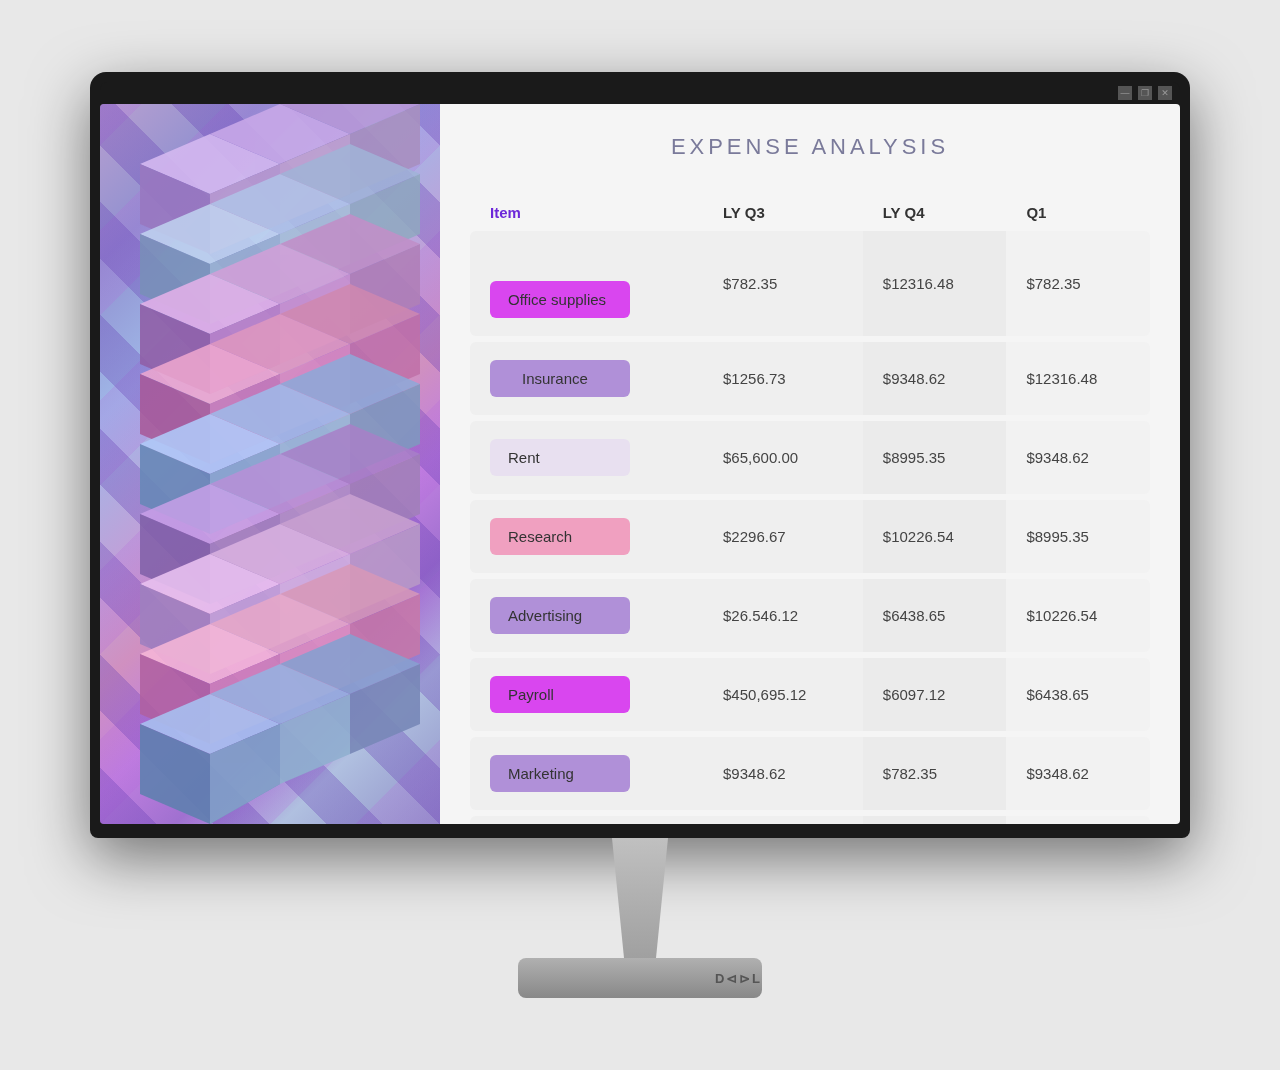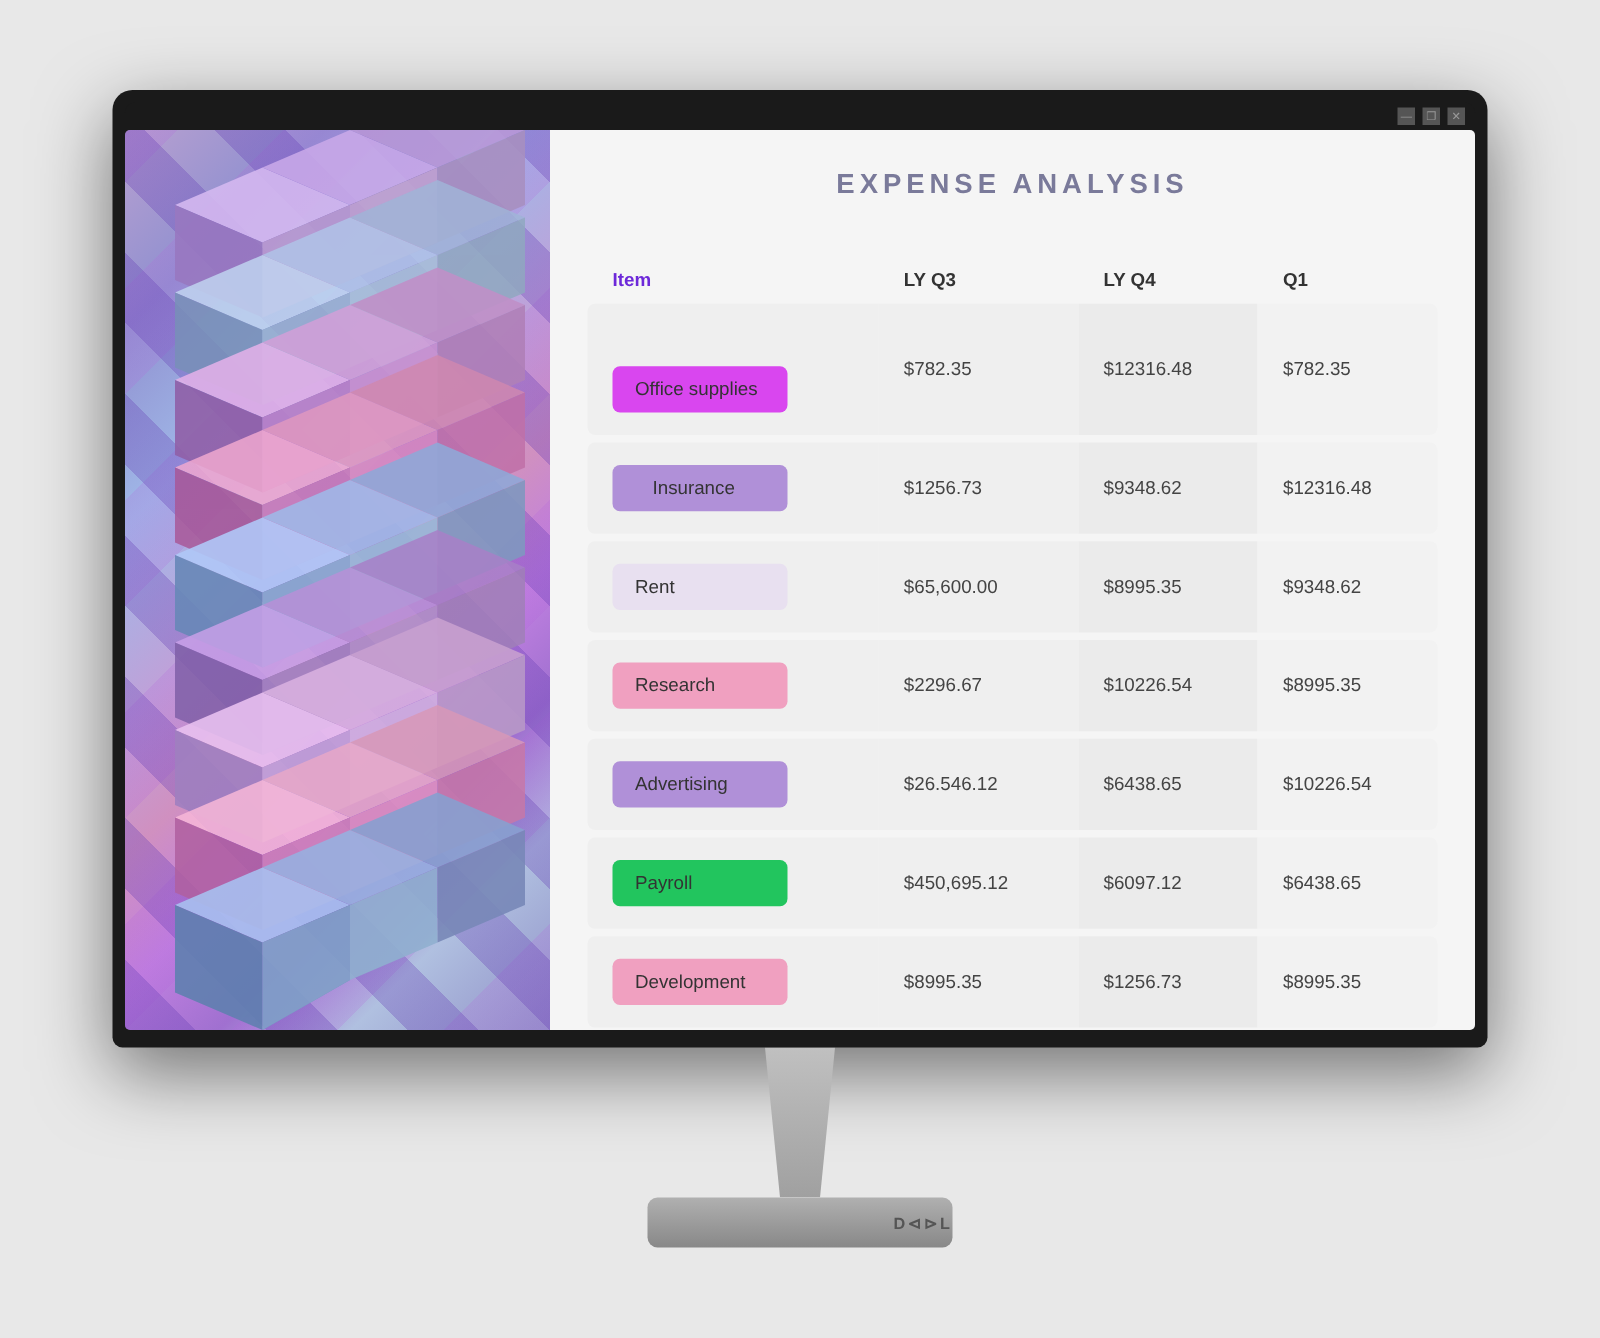--- a/index.html
+++ b/index.html
@@ -110,23 +110,23 @@
       flex: 1;
       background: #f5f5f5;
       padding: 30px 30px 20px 30px;
       overflow-y: auto;
     }
 
     .page-title {
       text-align: center;
       letter-spacing: 0.18em;
       font-size: 22px;
-      font-weight: 700;
+      font-weight: 400;
       color: #7a7a9a;
-      margin-bottom: 32px;
+      margin-bottom: 20px;
       font-family: 'Segoe UI', Arial, sans-serif;
     }
 
     .expense-table {
       width: 100%;
       border-collapse: separate;
       border-spacing: 0 6px;
     }
 
     .expense-table th {
@@ -173,21 +173,21 @@
       font-size: 15px;
       color: #333;
       min-width: 140px;
     }
 
     .item-pink { background: #d946ef; margin-top: 32px; }
     .item-purple { background: #b090d8; padding-left: 32px; }
     .item-light { background: #e8e0f0; }
     .item-pink2 { background: #f0a0c0; }
     .item-purple2 { background: #b090d8; }
-    .item-pink3 { background: #22c55e; }
+    .item-pink3 { background: #d946ef; }
     .item-purple3 { background: #b090d8; }
     .item-pink4 { background: #f0a0c0; }
 
     .monitor-stand-neck {
       width: 80px;
       height: 120px;
       background: linear-gradient(to bottom, #c0c0c0, #a0a0a0);
       margin: 0 auto;
       clip-path: polygon(15% 0%, 85% 0%, 70% 100%, 30% 100%);
     }
@@ -395,20 +395,26 @@
                 <td>$6438.65</td>
                 <td>$10226.54</td>
               </tr>
               <tr class="data-row">
                 <td><span class="item-label item-pink3">Payroll</span></td>
                 <td>$450,695.12</td>
                 <td>$6097.12</td>
                 <td>$6438.65</td>
               </tr>
               <tr class="data-row">
+                <td><span class="item-label item-purple3">Marketing</span></td>
+                <td>$9348.62</td>
+                <td>$782.35</td>
+                <td>$9348.62</td>
+              </tr>
+              <tr class="data-row">
                 <td><span class="item-label item-pink4">Development</span></td>
                 <td>$8995.35</td>
                 <td>$1256.73</td>
                 <td>$8995.35</td>
               </tr>
             </tbody>
         </table>
       </div>
     </div>
   </div>

